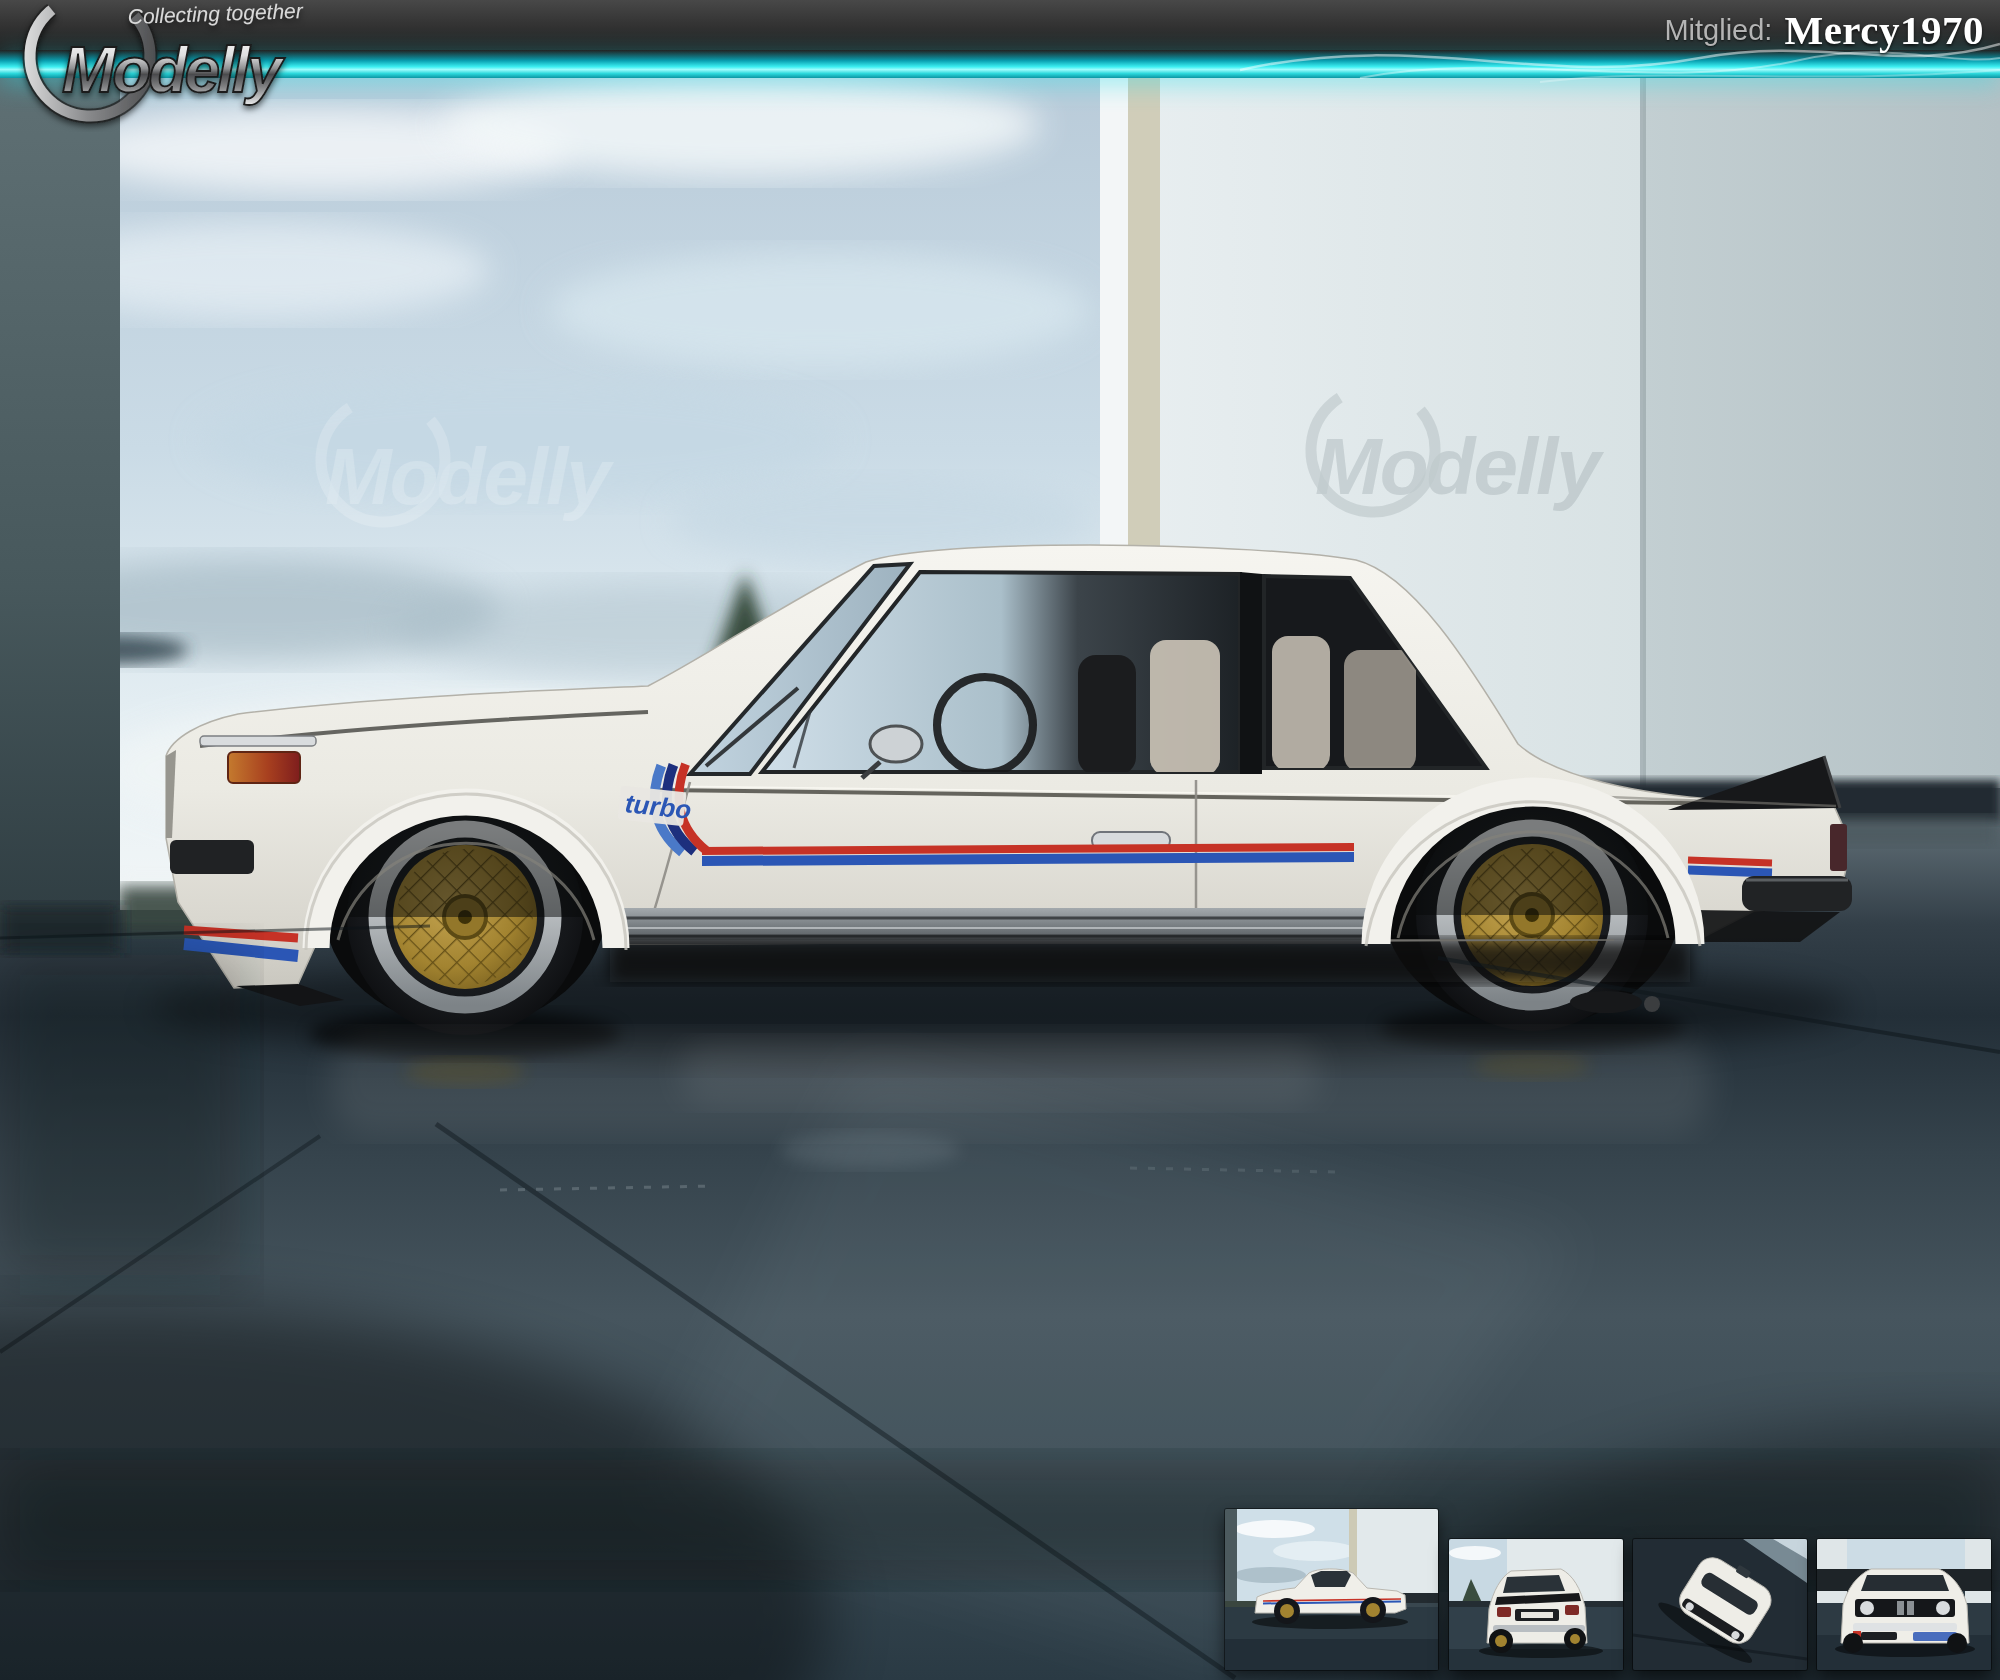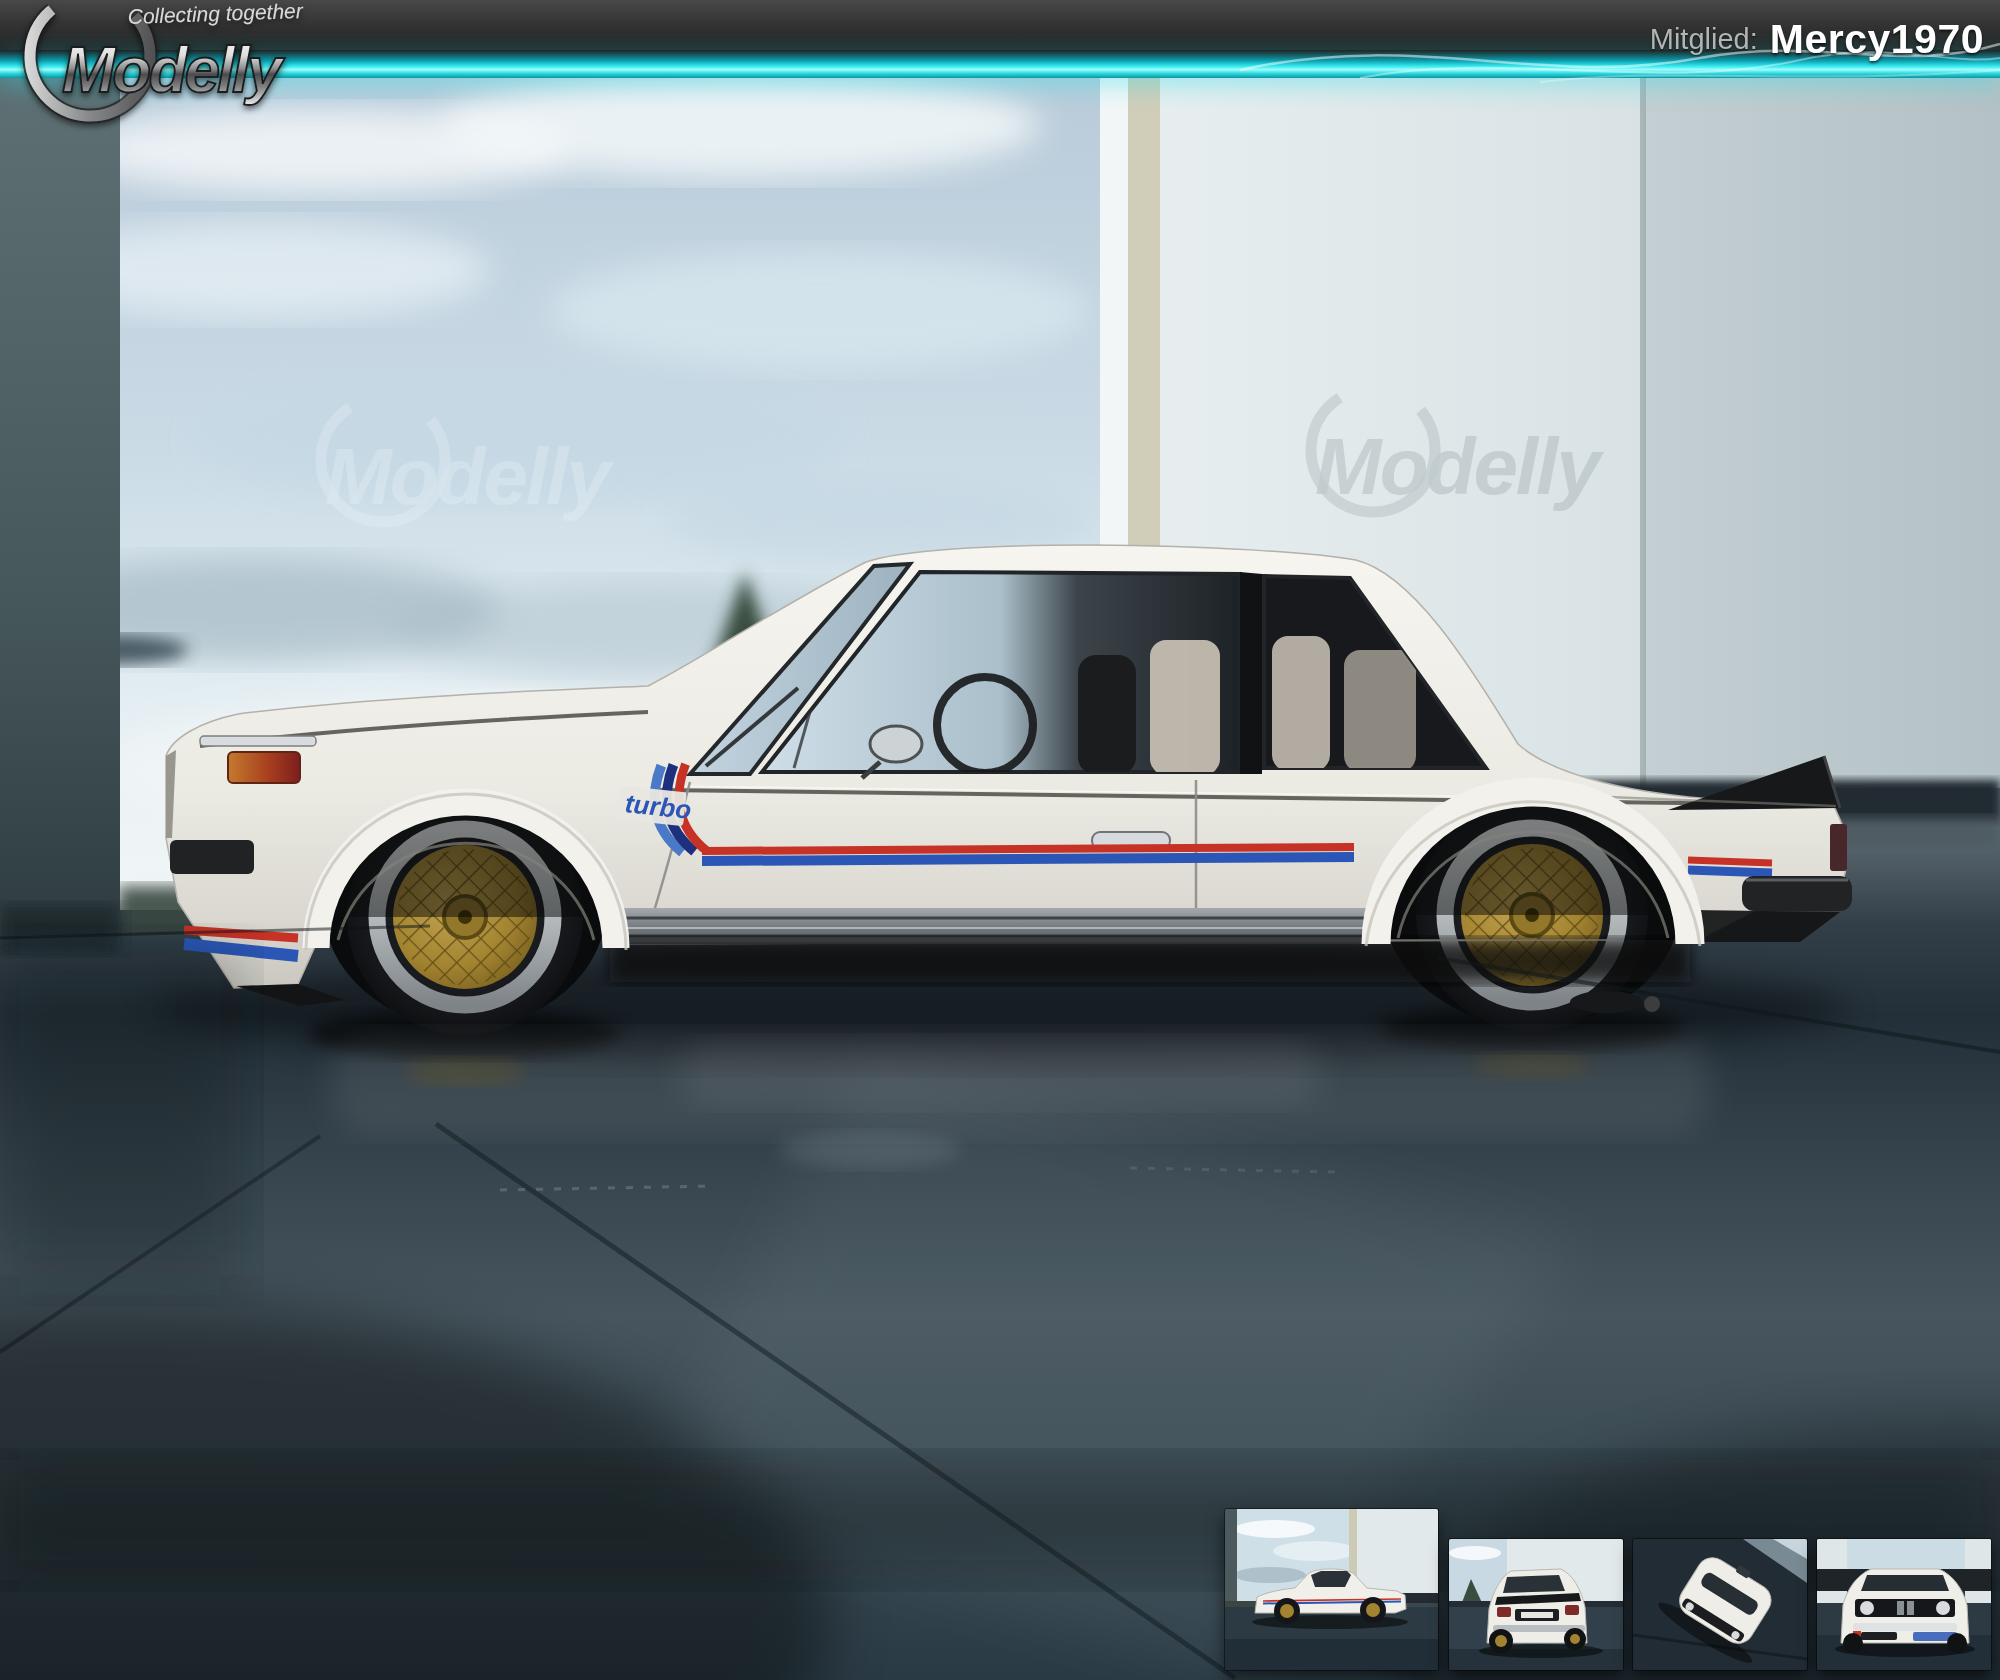--- a/index.html
+++ b/index.html
@@ -8,24 +8,24 @@
   .stage svg text{font-family:"Liberation Sans", sans-serif;}
 
   
   .header{position:absolute;left:0;top:0;width:2000px;height:78px;z-index:40;
           background:linear-gradient(180deg,#484848 0%,#343434 30%,#232323 62%,#1b1b1b 100%);}
   .cyanband{position:absolute;left:0;top:50px;width:2000px;height:28px;
             background:linear-gradient(180deg,rgba(10,70,80,0) 0%,#0a9fb0 38%,#3cf0f2 60%,#9efcfd 70%,#2cd8dc 84%,#0b96a4 100%);
             box-shadow:0 6px 26px rgba(40,225,235,.45);}
   .waves{position:absolute;right:0;top:0;width:760px;height:86px;z-index:42;pointer-events:none;}
   .logo{position:absolute;left:10px;top:0;width:380px;height:132px;z-index:45;}
-  .member{position:absolute;right:16px;top:0;height:78px;display:flex;align-items:center;gap:12px;z-index:46;}
+  .member{position:absolute;right:16px;top:0;height:60px;display:flex;align-items:center;gap:12px;z-index:46;}
   .member .lbl{color:#b4b4b4;font-size:29px;text-shadow:0 1px 2px rgba(0,0,0,.6);}
   .member .name{color:#ffffff;font-size:41px;font-weight:bold;letter-spacing:.5px;
-                text-shadow:0 2px 3px rgba(0,0,0,.65);}
+                text-shadow:0 2px 3px rgba(0,0,0,.65);font-family:Liberation Serif, serif;}
 
   
   .photo{position:absolute;left:0;top:0;width:2000px;height:1680px;z-index:1;}
 
   
   .bar{position:absolute;left:0;top:1568px;width:2000px;height:112px;z-index:20;
        background:linear-gradient(180deg,#2f2d2b 0%,#262524 40%,#1f1e1d 100%);}
   .bar .title{position:absolute;left:22px;top:18px;color:#f4f4f4;font-size:31px;font-weight:bold;
               text-shadow:0 2px 3px rgba(0,0,0,.8);}
   .bar .subtitle{position:absolute;left:22px;top:62px;color:#8f8f8f;font-size:24px;

